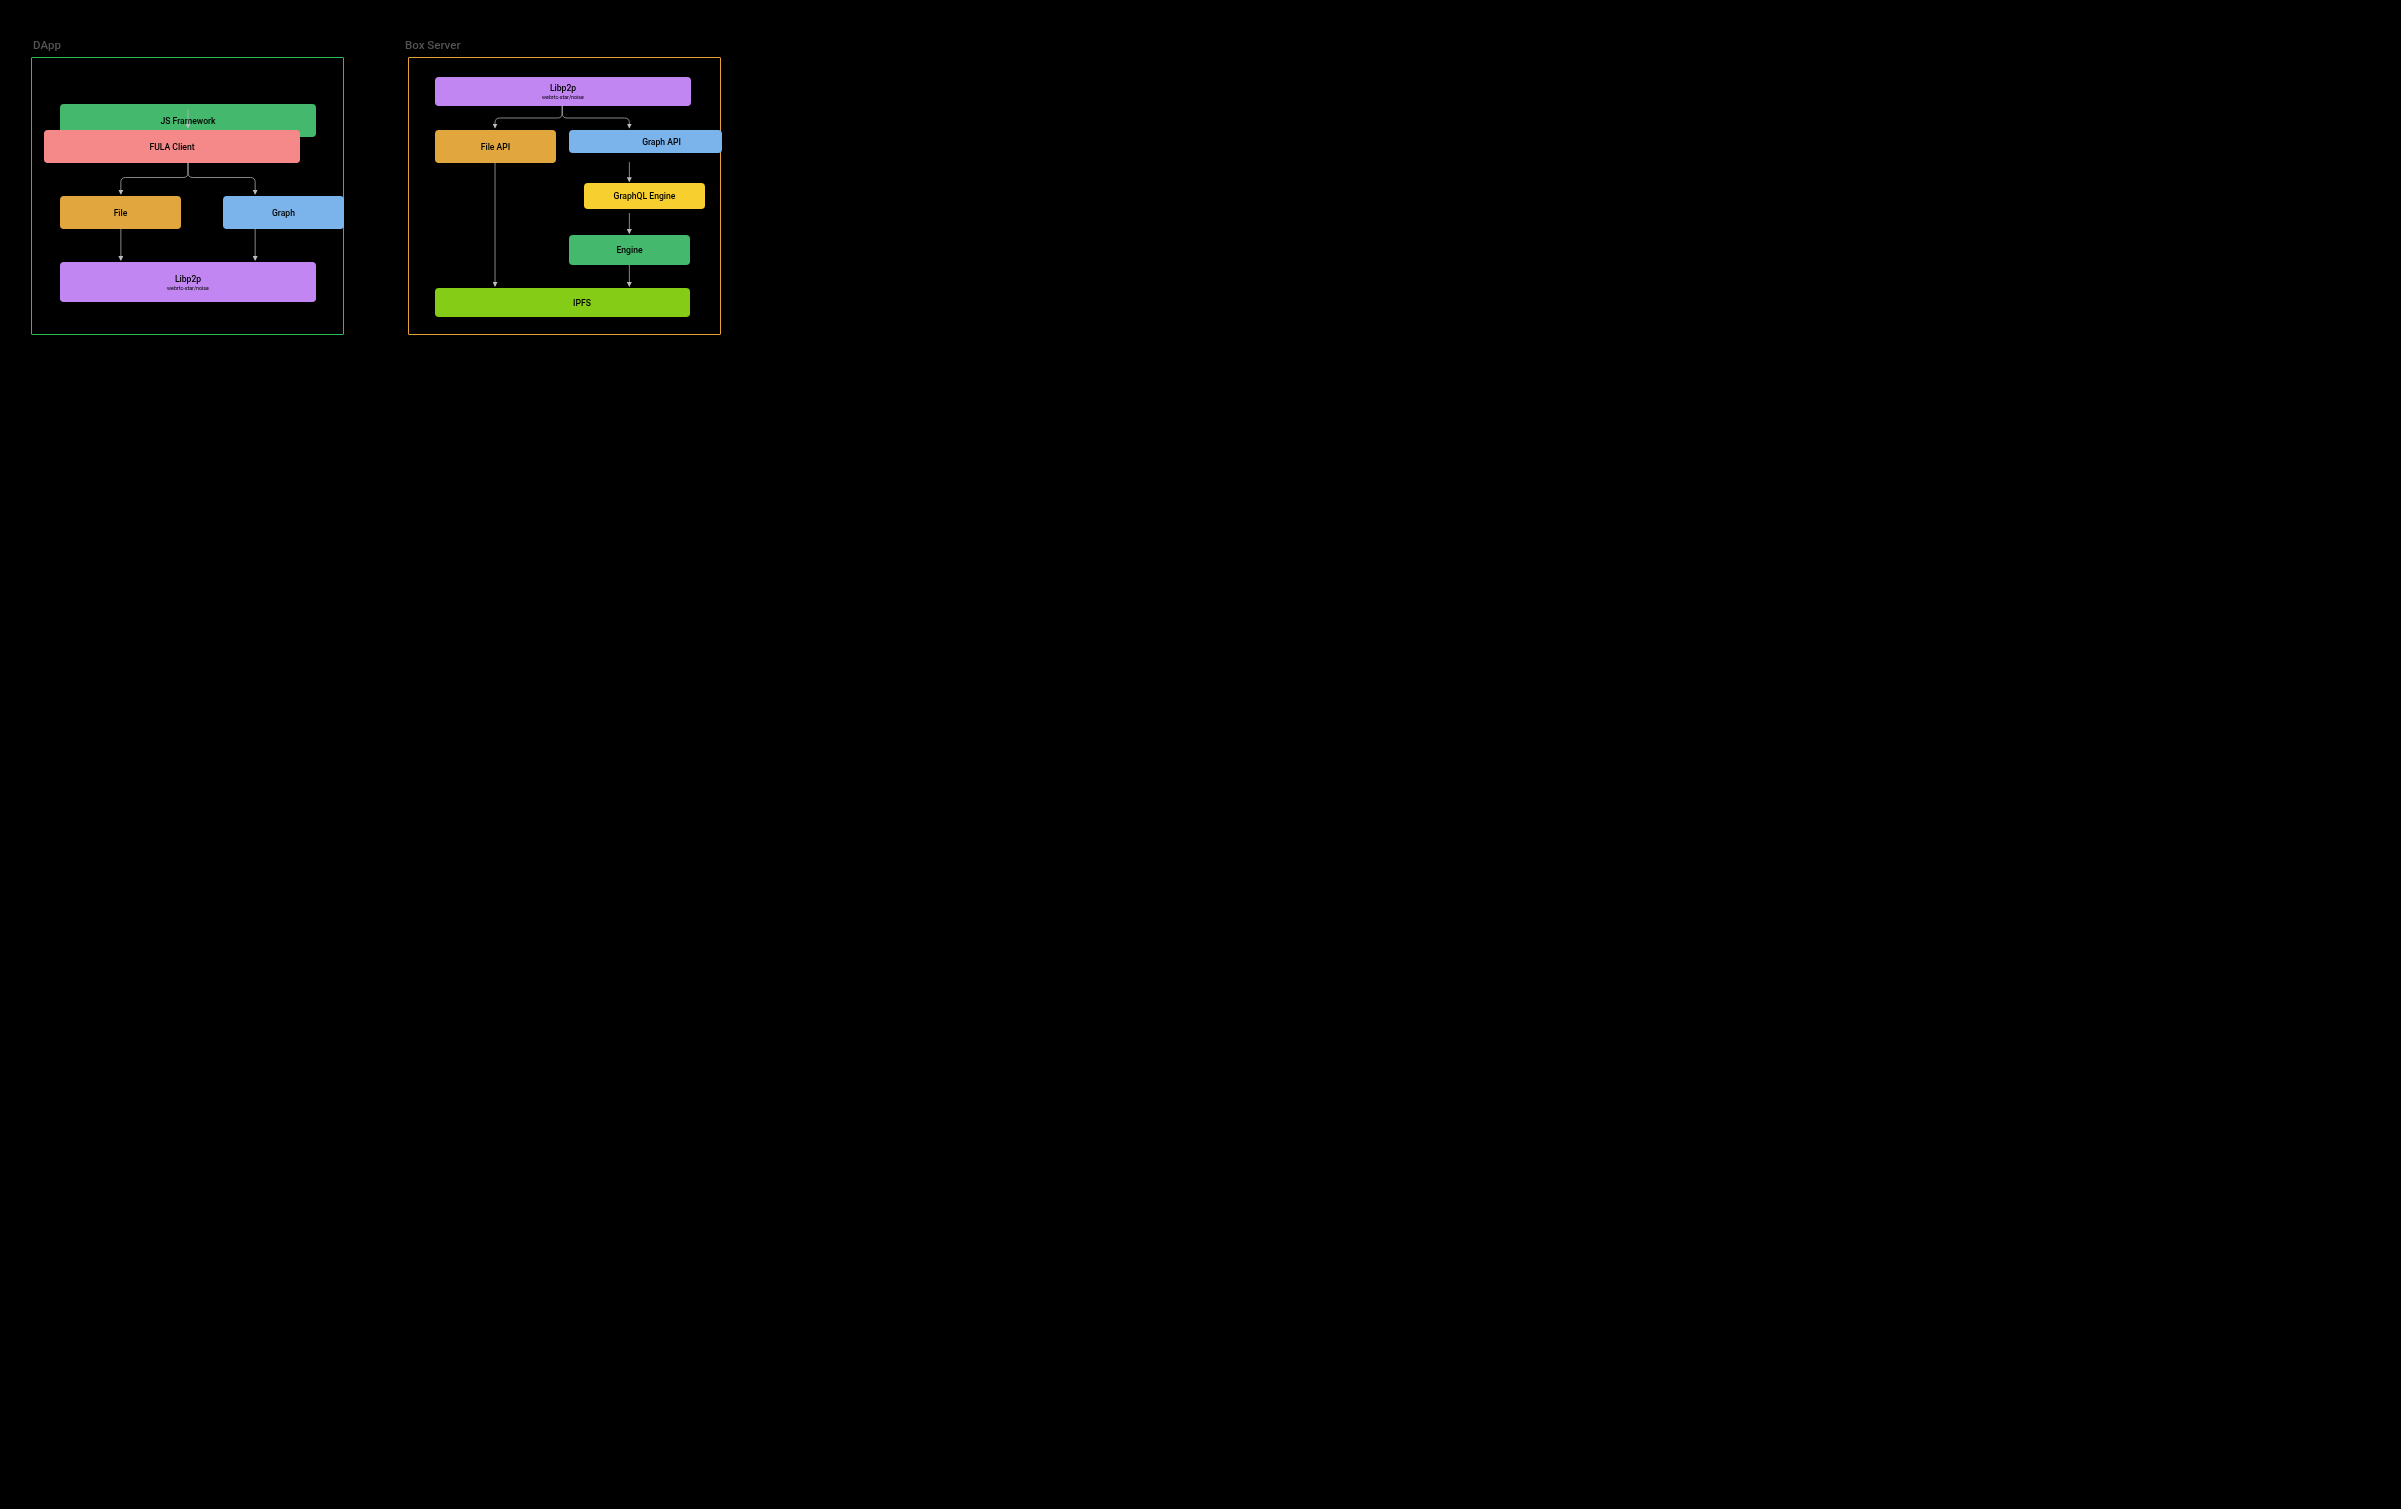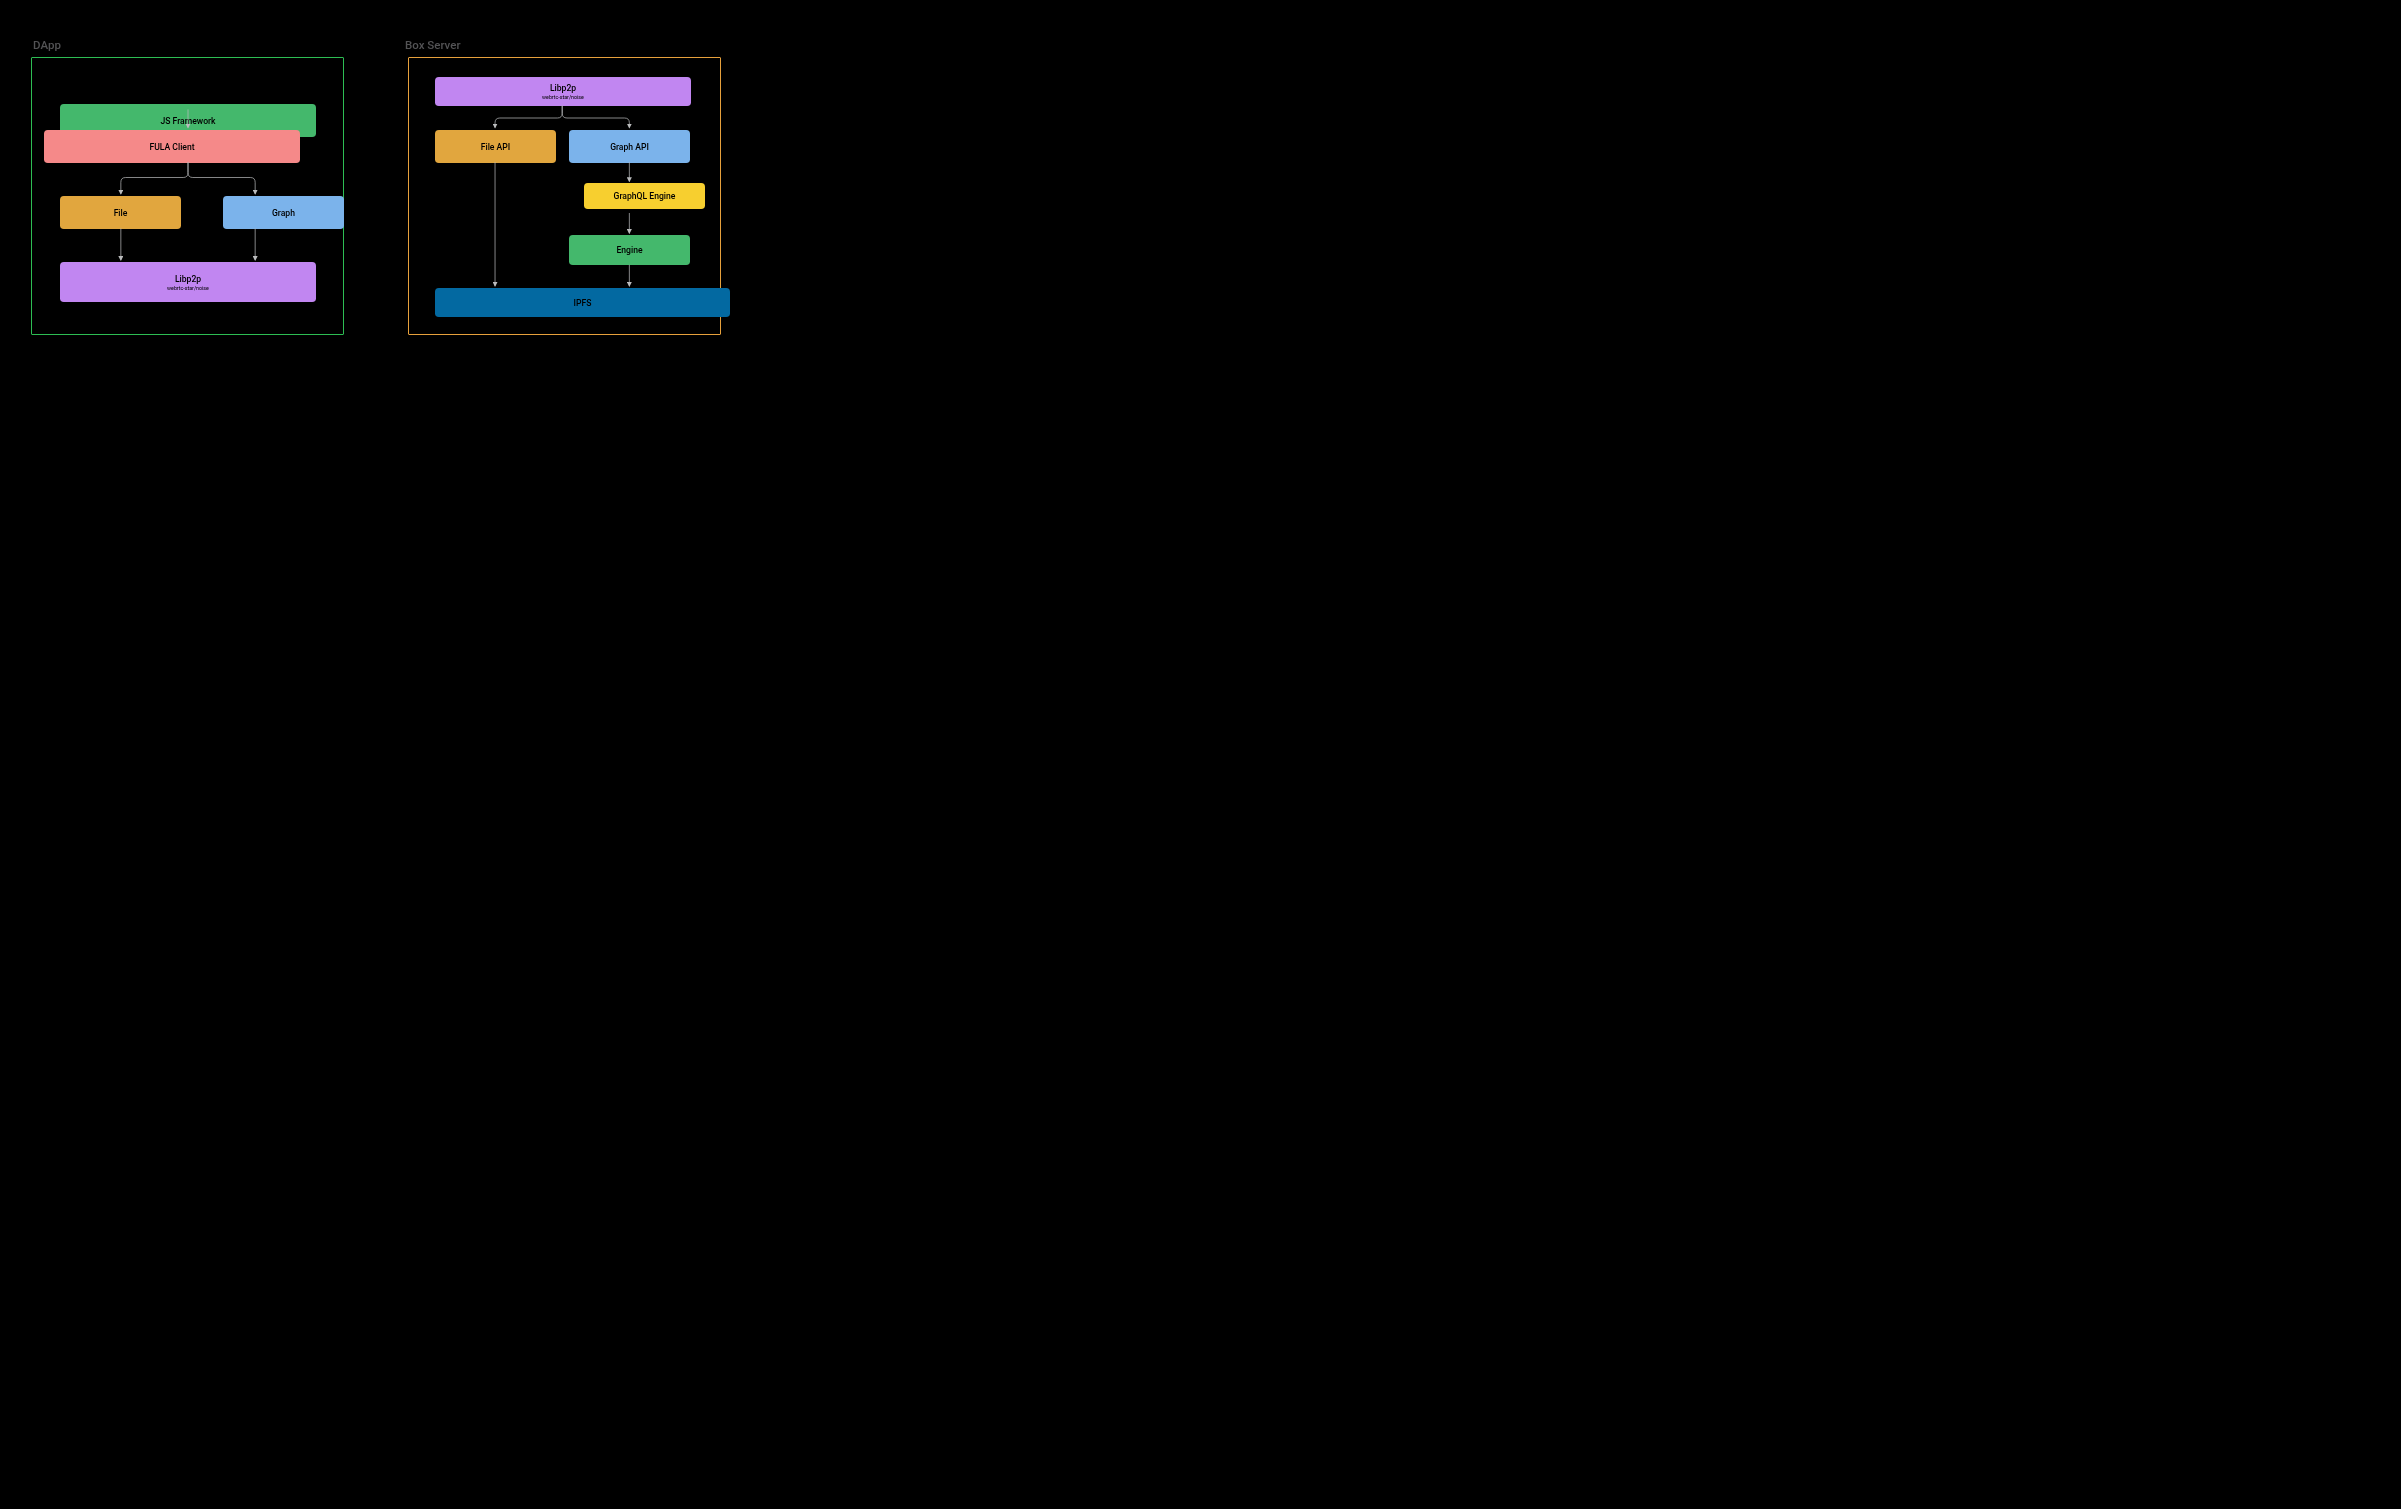--- a/index.html
+++ b/index.html
@@ -79,30 +79,30 @@
   <div class="group-title" style="left:405px; top:38px;">Box Server</div>
   <div class="group-frame" style="left:408px; top:57px; width:311px; height:276px; border-color:#E7A13C;"></div>
 
   <div class="node" style="left:435px; top:77px; width:256px; height:29px; background:#C186F1;">
     <span class="title">Libp2p</span>
     <span class="sub">webrtc-star/noise</span>
   </div>
   <div class="node" style="left:435px; top:130px; width:121px; height:33px; background:#E1A63E;">
     <span class="title">File API</span>
   </div>
-  <div class="node" style="left:569px; top:130px; width:121px; height:33px; background:#7BB3EB;">
+  <div class="node" style="left:569px; top:130px; width:121px; height:23px; background:#7BB3EB;padding-left:32px;">
     <span class="title">Graph API</span>
   </div>
   <div class="node" style="left:584px; top:183px; width:121px; height:26px; background:#F7CF2F;">
     <span class="title">GraphQL Engine</span>
   </div>
   <div class="node" style="left:569px; top:235px; width:121px; height:30px; background:#44B86C;">
     <span class="title">Engine</span>
   </div>
-  <div class="node" style="left:435px; top:288px; width:295px; height:29px; background:#0369a1;">
+  <div class="node" style="left:435px; top:288px; width:216px; height:29px; background:#84cc16;padding-left:39px;">
     <span class="title">IPFS</span>
   </div>
 
   <svg class="arrows" width="755" height="355" viewBox="0 0 1572 740">
     <defs>
       <marker id="ah" viewBox="0 0 10 10" refX="8" refY="5" markerWidth="7" markerHeight="7" orient="auto-start-reverse">
         <path d="M 0 0 L 10 5 L 0 10 z" fill="#BABBBC"></path>
       </marker>
     </defs>
     <g stroke="#BABBBC" stroke-width="1.5" fill="none">

